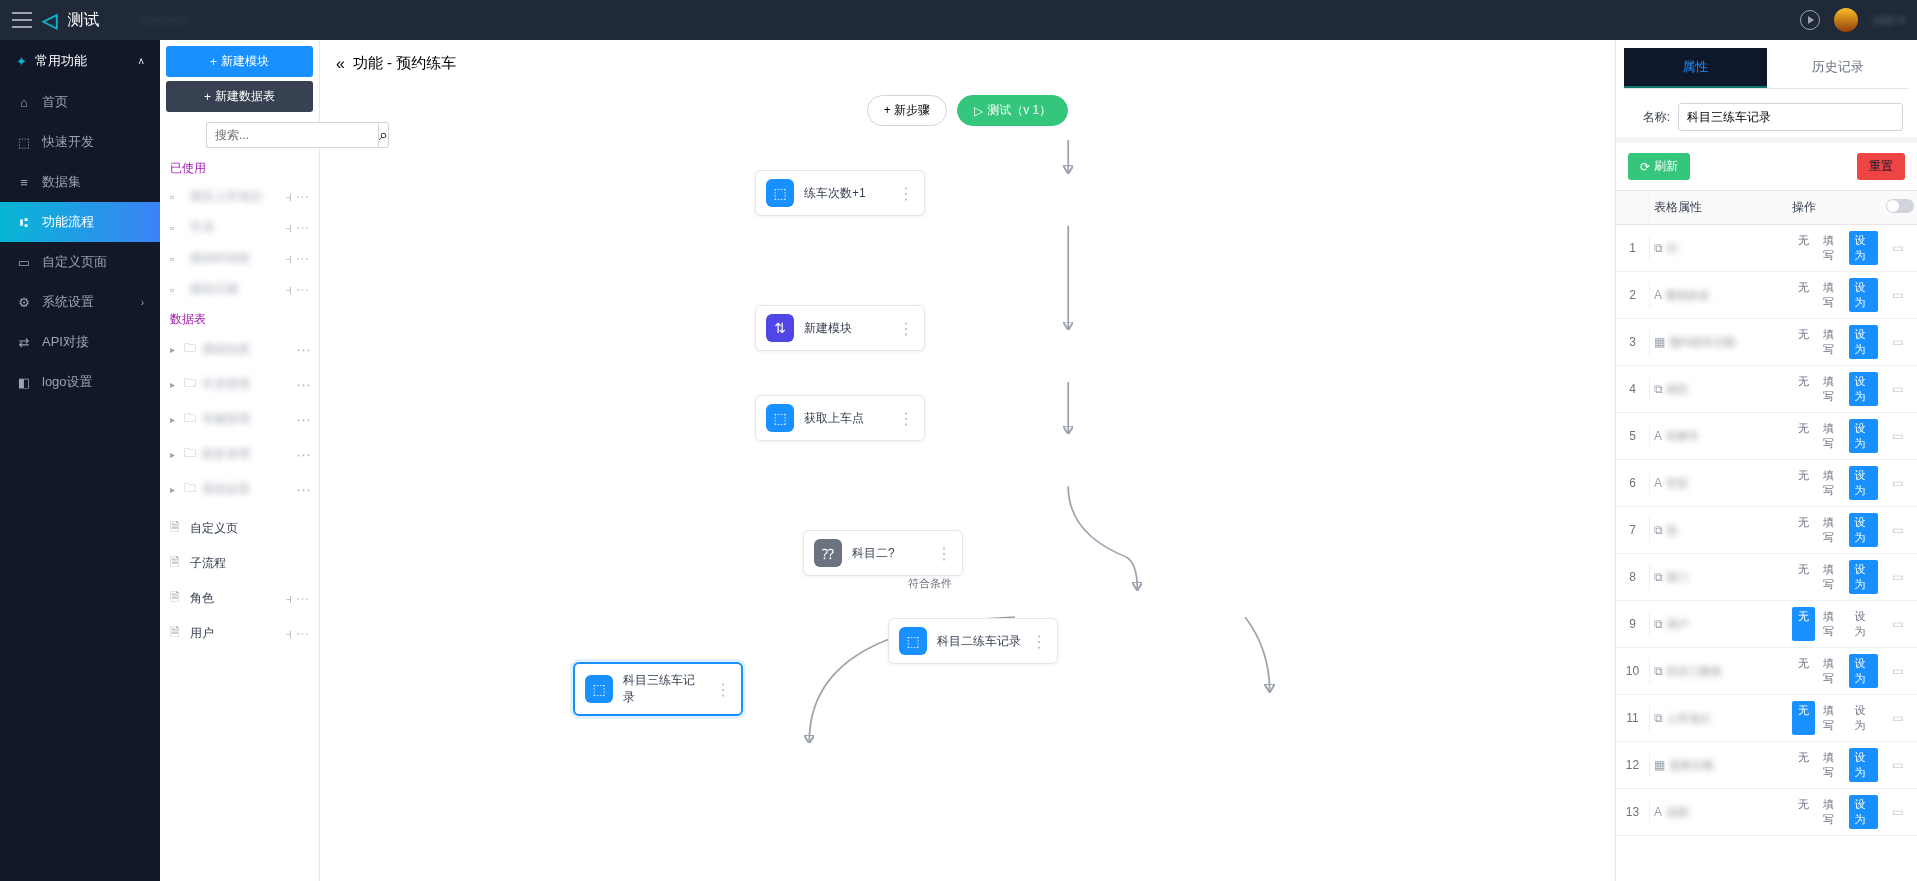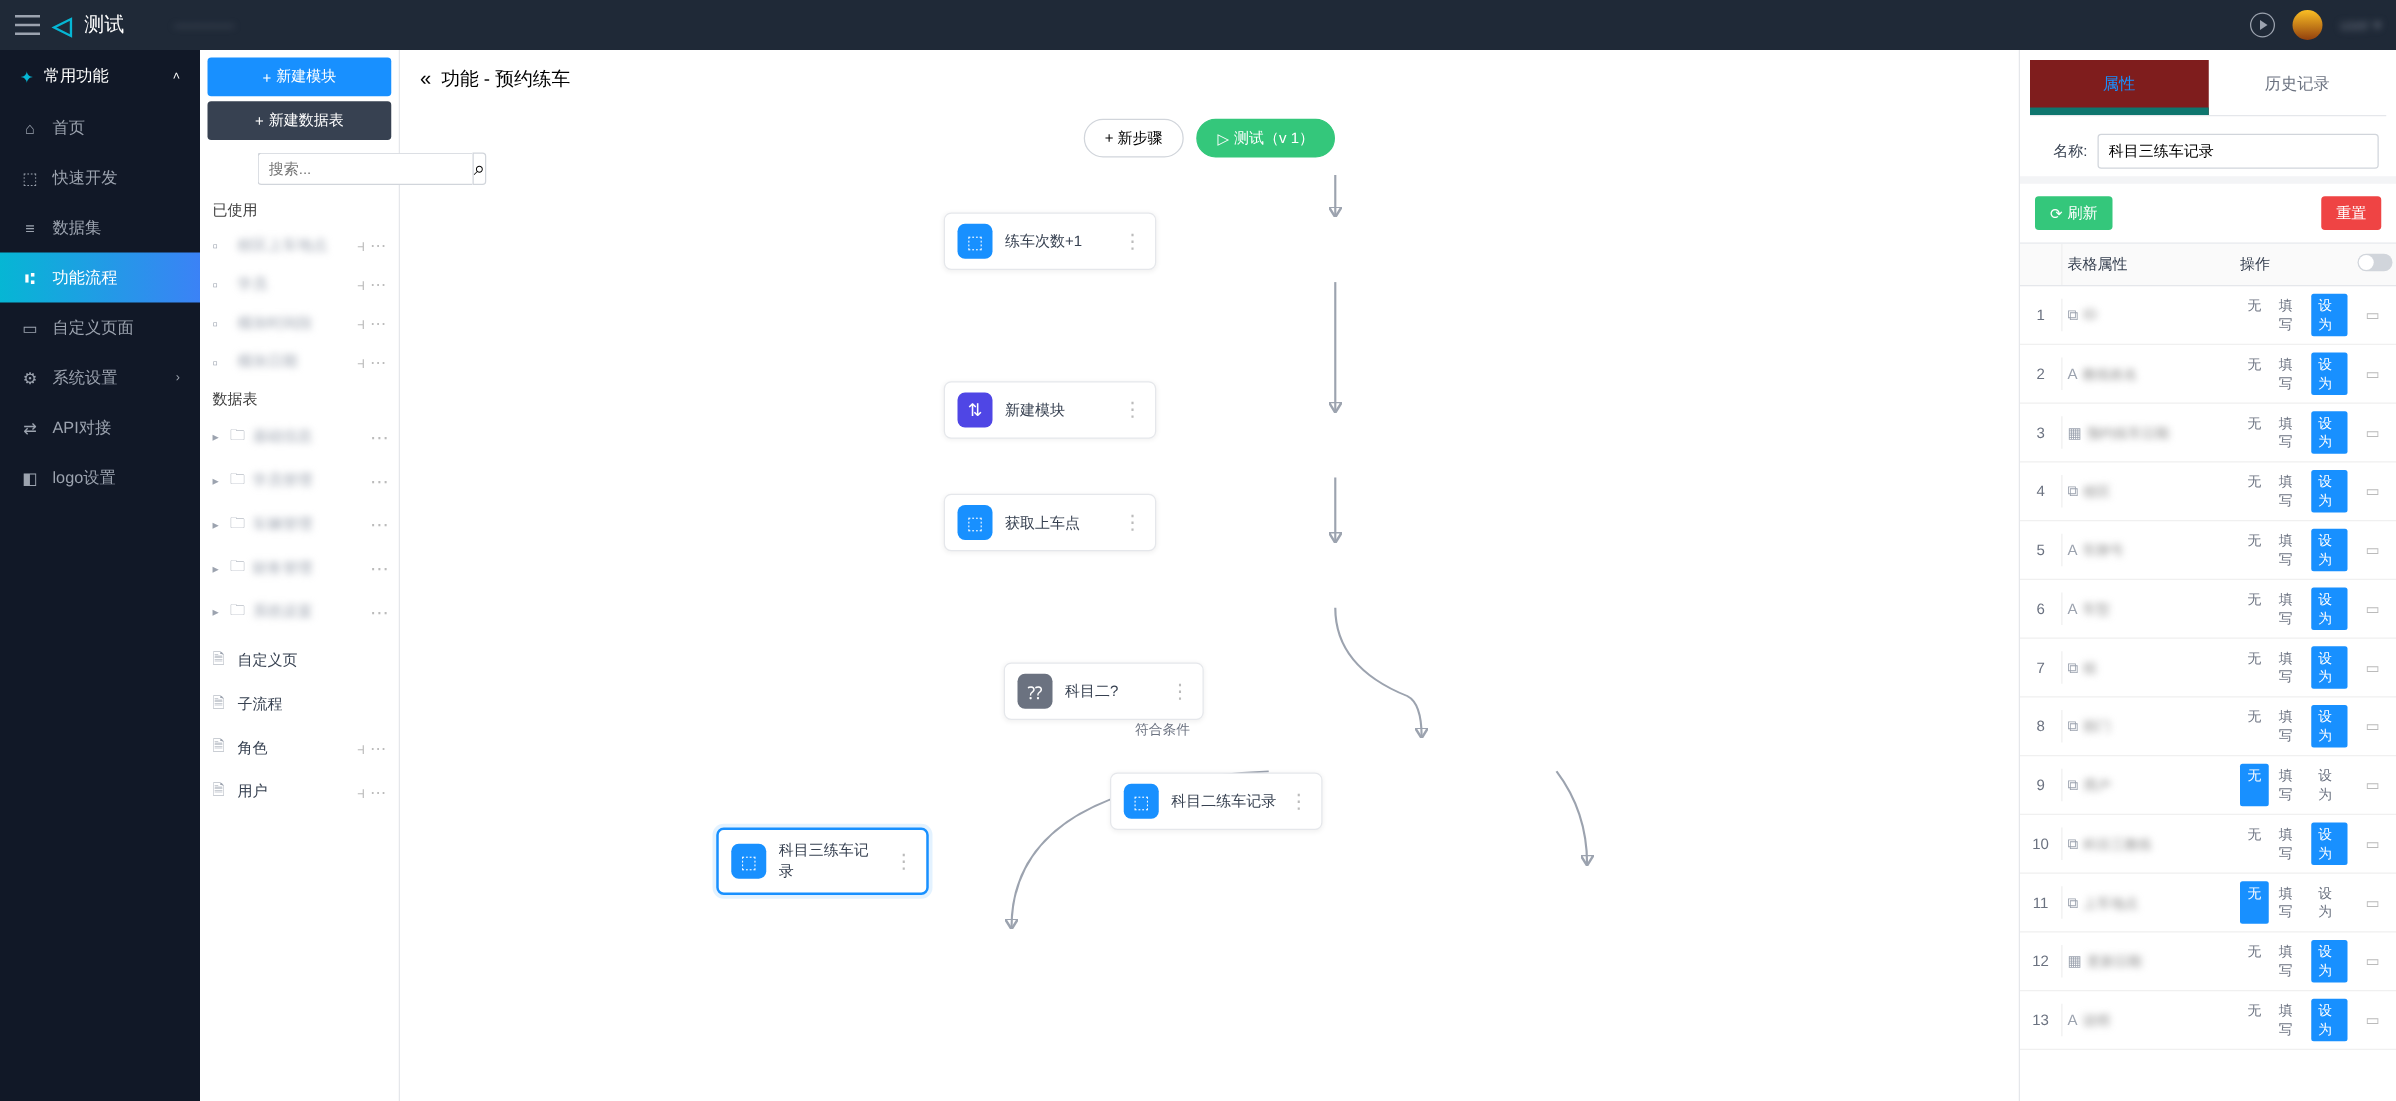--- a/index.html
+++ b/index.html
@@ -30,21 +30,21 @@
 .sidebar .nav-item .subchev{margin-left:auto;font-size:10px;}
 
 .main { flex: 1; display: flex; background: #fff; overflow:hidden;}
 .btn-row { padding: 6px 6px; display: flex; flex-direction: column; gap: 4px; }
 .btn { padding: 7px 0; text-align: center; font-size: 12px; border-radius: 3px; cursor: pointer; display:flex;align-items:center;justify-content:center;gap:4px;}
 .btn.primary { background: #1890ff; color: #fff; }
 .btn.dark { background: #374151; color: #fff; }
 .search-row { display:flex;padding:4px 6px 6px;}
 .search-row input{flex:1;border:1px solid #d1d5db;border-right:none;padding:5px 8px;font-size:12px;border-radius:3px 0 0 3px;outline:none;margin-left:40px;}
 .search-row .sbtn{width:30px;border:1px solid #d1d5db;border-radius:0 3px 3px 0;background:#fff;display:flex;align-items:center;justify-content:center;cursor:pointer;}
-.group-label { font-size: 12px; color: #404040; padding: 6px 10px 4px; }
+.group-label { font-size: 12px; color: #a21caf; padding: 6px 10px 4px; }
 .tree-item { display:flex;align-items:center;gap:6px;padding:7px 10px 7px 10px;font-size:12px;color:#374151;cursor:pointer;}
 .tree-item .ti-icon{width:14px;color:#9ca3af;font-size:12px;}
 .tree-item .ti-text{flex:1;white-space:nowrap;overflow:hidden;text-overflow:ellipsis;}
 .tree-item .ti-text.blur{filter:blur(3px);color:#9ca3af;}
 .tree-item .ti-ops{color:#bbb;font-size:13px;display:flex;gap:4px;}
 .tree-folder{padding-left:10px;display:flex;align-items:center;gap:4px;font-size:12px;color:#374151;padding-top:7px;padding-bottom:7px;cursor:pointer;}
 .tree-folder .arrow{width:10px;color:#9ca3af;font-size:10px;}
 .tree-folder .fi{color:#9ca3af;margin-right:2px;}
 .tree-folder .ft{flex:1;}
 .tree-folder .ft.blur{filter:blur(3px);color:#9ca3af;}
@@ -64,30 +64,30 @@
 .nblue{background:#1890ff;}
 .nindigo{background:#4f46e5;}
 .ngray{background:#6b7280;}
 svg.edges{position:absolute;top:0;left:0;width:100%;height:100%;pointer-events:none;}
 svg.edges path{stroke:#9ca3af;stroke-width:1.2;fill:none;}
 .edge-label{position:absolute;font-size:11px;color:#6b7280;}
 
 .rightpanel{width:302px;border-left:1px solid #e5e7eb;background:#fff;display:flex;flex-direction:column;overflow:hidden;}
 .tabs{display:flex;border-bottom:1px solid #e5e7eb;margin:8px 8px 0;}
 .tab{flex:1;text-align:center;padding:10px 0;font-size:13px;color:#6b7280;cursor:pointer;}
-.tab.active{color:#1890ff;border-bottom:6px solid #0f766e;background:#7f1d1d;}
+.tab.active{color:#1890ff;border-bottom:2px solid #0f766e;background:#0f172a;}
 .prop-row{display:flex;align-items:center;gap:8px;padding:14px 14px 6px;}
 .prop-row label{font-size:12px;color:#374151;width:40px;text-align:right;}
 .prop-row input{flex:1;border:1px solid #d1d5db;padding:6px 8px;font-size:12px;border-radius:3px;}
 .more-link{text-align:center;color:#1890ff;font-size:12px;padding:8px 0 14px;cursor:pointer;}
 .divider{height:6px;background:#f3f4f6;}
 .action-bar{display:flex;padding:10px 12px;gap:8px;}
 .btn2{padding:5px 12px;font-size:12px;border-radius:3px;cursor:pointer;border:none;}
 .btn2.green{background:#34c77b;color:#fff;display:flex;align-items:center;gap:4px;}
-.btn2.red{background:#ef4444;color:#ffffff;margin-left:auto;font-family:Liberation Serif, serif;}
+.btn2.red{background:#ef4444;color:#0f172a;margin-left:auto;font-family:Liberation Serif, serif;}
 .steps-label{font-size:12px;color:#374151;padding:0 14px 8px;}
 .grid{border-top:1px solid #e5e7eb;font-size:12px;}
 .grid .gh{display:flex;background:#fafafa;border-bottom:1px solid #e5e7eb;}
 .grid .gh > div{padding:8px 4px;text-align:left;color:#374151;}
 .grid .gr{display:flex;border-bottom:1px solid #f0f0f0;align-items:center;}
 .grid .gr > div{padding:6px 4px;}
 .col-idx{width:34px;text-align:center;color:#6b7280;border-right:1px solid #f0f0f0;}
 .col-attr{width:138px;display:flex;align-items:center;gap:4px;padding-left:6px;}
 .col-attr .aicon{color:#9ca3af;font-size:12px;}
 .col-attr .atext{filter:blur(3px);color:#888;font-size:11px;}

